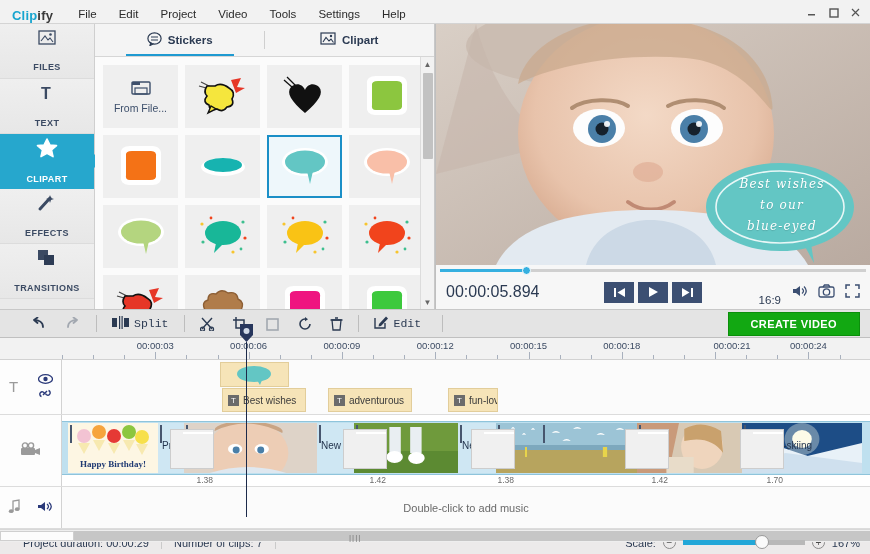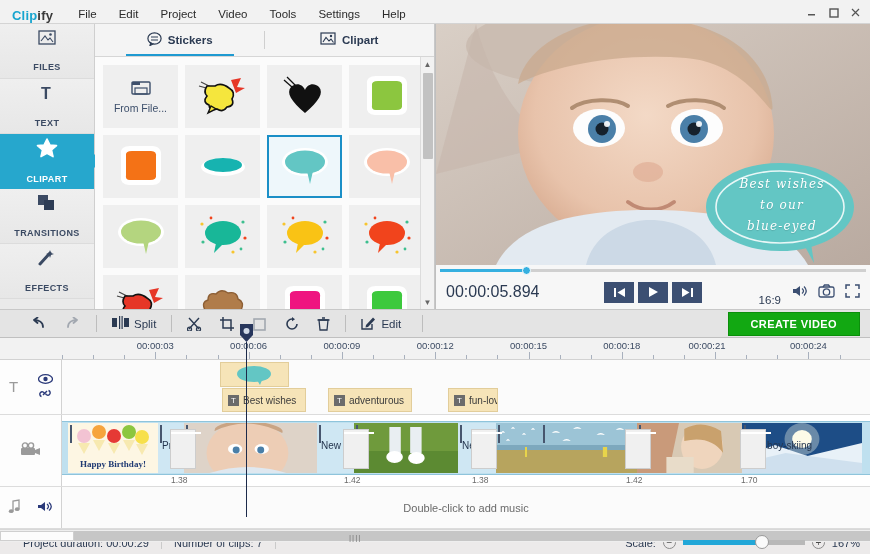--- a/index.html
+++ b/index.html
@@ -98,21 +98,21 @@
   .transport { position: absolute; left: 50%; transform: translateX(-50%); display: flex; gap: 4px; }
   .tbtn { width: 30px; height: 21px; background: #3c4f72; display: flex; align-items: center; justify-content: center; }
   .pvright { margin-left: auto; display: flex; align-items: center; gap: 10px; color: #3c4f72; }
   .ratio { font-size: 11.5px; color: #2b3a52; margin-top: 16px; }
 
   
   .toolbar {
     height: 29px; background: #e4e4e4; border-top: 1px solid #c8c8c8;
     border-bottom: 1px solid #c0c0c0; display: flex; align-items: center; padding-left: 22px; gap: 0;
   }
-  .tool { display: flex; align-items: center; gap: 5px; padding: 0 9px; height: 29px; color: #2b3a52; font-size: 11.5px; cursor: default; }
+  .tool { display: flex; align-items: center; gap: 5px; padding: 0 9px; height: 29px; color: #2b3a52; font-size: 11.5px; cursor: default; font-family: Liberation Mono, monospace; }
   .tool.dis { opacity: .35; }
   .vsep { width: 1px; height: 17px; background: #bdbdbd; margin: 0 6px; }
   .create {
     margin-left: auto; margin-right: 10px; background: #12a812; color: #fff;
     font-size: 11px; font-weight: bold; letter-spacing: .4px; padding: 5px 22px;
     border: 1px solid #0b8f0b; cursor: default;
   }
 
   
   .tl { position: relative; height: 192px; background: #fbfbfb; }
@@ -136,22 +136,22 @@
 
   .vtrack-bg { position: absolute; left: 0; right: 0; top: 6px; height: 54px; background: #bfe0ef; border-top: 1px solid #8fc4db; border-bottom: 1px solid #8fc4db; }
   .vclip { position: absolute; top: 8px; height: 50px; overflow: hidden; background: #cfe7f3; }
   .vclip .thumb { position: absolute; inset: 0; }
   .vclip .grip { position: absolute; left: 2px; top: 2px; width: 6px; height: 9px; }
   .vclip .grip i { display: block; width: 2px; height: 9px; background: #47566e; float: left; margin-right: 2px; }
   .vclip .cname { position: absolute; left: 4px; top: 17px; font-size: 10px; color: #25364f; }
   .vclip.sel { outline: 2px solid #2a7fb5; outline-offset: -2px; }
 
   .trans {
-    position: absolute; top: 14px; width: 26px; height: 40px; background: #f0f0f0;
-    border: 1px solid #cdcdcd; display: flex; flex-direction: column; align-items: flex-start; padding-top: 2px; gap: 40px;
+    position: absolute; top: 14px; width: 44px; height: 40px; background: #f0f0f0;
+    border: 1px solid #cdcdcd; display: flex; flex-direction: column; align-items: flex-end; padding-top: 2px; gap: 40px;
   }
   .trans .ticon { width: 30px; height: 22px; background: linear-gradient(135deg,#2e8bd0,#7fd2f0); border: 1px solid #fff; }
   .trans .tnum { font-size: 8.5px; color: #6a6a6a; margin-top: 1px; }
 
   .scrub { position: absolute; top: 0; bottom: 0; width: 1px; background: #1c2a4a; z-index: 40; }
   .scrub-head { position: absolute; top: -18px; left: -6px; width: 13px; height: 18px; }
   .aud-hint { position: absolute; inset: 0; display: flex; align-items: center; justify-content: center; font-size: 11px; color: #6a6a6a; }
 
   .hscroll { height: 13px; background: #eee; border-top: 1px solid #d8d8d8; position: relative; }
   .hscroll .thumb2 { position: absolute; left: 0; top: 1px; height: 10px; width: 74px; background: #fcfcfc; border: 1px solid #cfcfcf; }
@@ -228,34 +228,34 @@
         <span>
             <svg width="22" height="20" viewBox="0 0 22 20">
               <path d="M11,1 L14,7 L20.5,7.6 L15.5,12 L17,18.6 L11,15.2 L5,18.6 L6.5,12 L1.5,7.6 L8,7 Z" fill="#fff" stroke="#fff" stroke-width="1.6" stroke-linejoin="round"></path>
             </svg>
           </span>
         <span class="lbl">CLIPART</span>
       </div>
       <div class="side-item">
         <span>
             <svg width="20" height="18">
+              <path d="M3,15 L13,4" stroke="#3b4a63" stroke-width="3" stroke-linecap="round"></path>
+              <path d="M13,1 L14,4 L17,5 L14,6 L13,9 L12,6 L9,5 L12,4 Z" fill="#3b4a63"></path>
+            </svg>
+          </span>
+        <span class="lbl">EFFECTS</span>
+      </div>
+      <div class="side-item">
+        <span>
+            <svg width="20" height="18">
               <rect x="1" y="1" width="10" height="10" fill="#3b4a63"></rect>
               <rect x="7" y="6" width="10" height="10" fill="#2d3c55"></rect>
             </svg>
           </span>
         <span class="lbl">TRANSITIONS</span>
-      </div>
-      <div class="side-item">
-        <span>
-            <svg width="20" height="18">
-              <path d="M3,15 L13,4" stroke="#3b4a63" stroke-width="3" stroke-linecap="round"></path>
-              <path d="M13,1 L14,4 L17,5 L14,6 L13,9 L12,6 L9,5 L12,4 Z" fill="#3b4a63"></path>
-            </svg>
-          </span>
-        <span class="lbl">EFFECTS</span>
       </div>
     </div>
 
     <div class="library">
       <div class="tabs">
         <div class="tab active">
           <span><svg width="15" height="14">
                 <ellipse cx="7.5" cy="6.5" rx="6.6" ry="5.6" fill="none" stroke="#2b3a52" stroke-width="1.2"></ellipse>
                 <path d="M4,5 H11 M4,8 H11" stroke="#2b3a52" stroke-width="1.1"></path>
                 <path d="M4,10 L3,13.5 L6.5,11.6" fill="none" stroke="#2b3a52" stroke-width="1.2"></path>
@@ -596,21 +596,21 @@
         <div class="rtick" style="left:746.2px;height:4px"></div>
         <div class="rtick" style="left:777.3000000000001px;height:4px"></div>
         <div class="rtick" style="left:808.4000000000001px;height:7px"></div>
         <div class="rtick" style="left:839.5px;height:4px"></div>
         <div class="rlabel" style="left:155.3px">00:00:03</div>
         <div class="rlabel" style="left:248.60000000000002px">00:00:06</div>
         <div class="rlabel" style="left:341.90000000000003px">00:00:09</div>
         <div class="rlabel" style="left:435.20000000000005px">00:00:12</div>
         <div class="rlabel" style="left:528.5px">00:00:15</div>
         <div class="rlabel" style="left:621.8000000000001px">00:00:18</div>
-        <div class="rlabel" style="left:707px">00:00:21</div>
+        <div class="rlabel" style="left:732px">00:00:21</div>
         <div class="rlabel" style="left:808.4000000000001px">00:00:24</div>
       </div>
 
     <div class="track track-text">
       <div class="thead">
         <span><svg width="15" height="16">
               <text x="1" y="14" font-family="Liberation Sans" font-size="15" fill="#9a9a9a">T</text>
             </svg></span>
         <span style="display:flex;flex-direction:column;gap:2px">
           <span><svg width="15" height="10">

